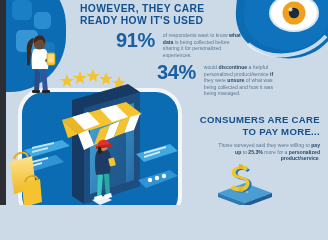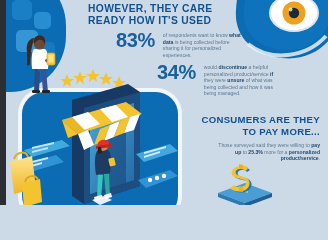--- a/index.html
+++ b/index.html
@@ -69,21 +69,21 @@
     overflow: hidden;
   }
   .center-art { position: absolute; left: 10px; top: 62px; width: 182px; height: 150px; z-index: 14; }
 
   
   .money { position: absolute; left: 212px; top: 163px; width: 66px; height: 44px; z-index: 12;}
 
   
   .headline {
     position: absolute;
-    left: 88px; top: 3px;
+    left: 80px; top: 3px;
     width: 145px;
     color: #13508f;
     font-size: 10.3px;
     font-weight: bold;
     letter-spacing: .35px;
     line-height: 12.2px;
     z-index: 20;
   }
   .stat-row { position: absolute; display: flex; align-items: flex-start; z-index: 20; }
   .stat-row .pct {
@@ -303,29 +303,29 @@
       <path d="M27 23 L31 24 L31 29 L27 28 Z" fill="#e8b41c"></path>
     </g>
   </svg>
 
   <div class="headline">
     <div>HOWEVER, THEY CARE</div>
     <div>READY HOW IT'S USED</div>
   </div>
 
   <div class="stat-row" id="stat91">
-    <div class="pct">83%</div>
+    <div class="pct">91%</div>
     <div class="copy"><span>of respondents want to know </span><b>what data</b><span> is being collected before sharing it for personalized experiences.</span></div>
   </div>
 
   <div class="stat-row" id="stat88">
     <div class="pct">34%</div>
     <div class="copy"><span>would </span><b>discontinue</b><span> a helpful personalized product/service </span><b>if</b><span> they were </span><b>unsure</b><span> of what was being collected and how it was being managed.</span></div>
   </div>
 
   <div class="headline2">
-    <div>CONSUMERS ARE THEY</div>
+    <div>CONSUMERS ARE CARE</div>
     <div>TO PAY MORE...</div>
   </div>
 
   <div class="paycopy"><span>Those surveyed said they were willing to </span><b>pay up</b><span> to </span><b>25.3%</b><span> more for a </span><b>personalized product/service</b><span>.</span></div>
 
 </div>
 
 </body></html>

